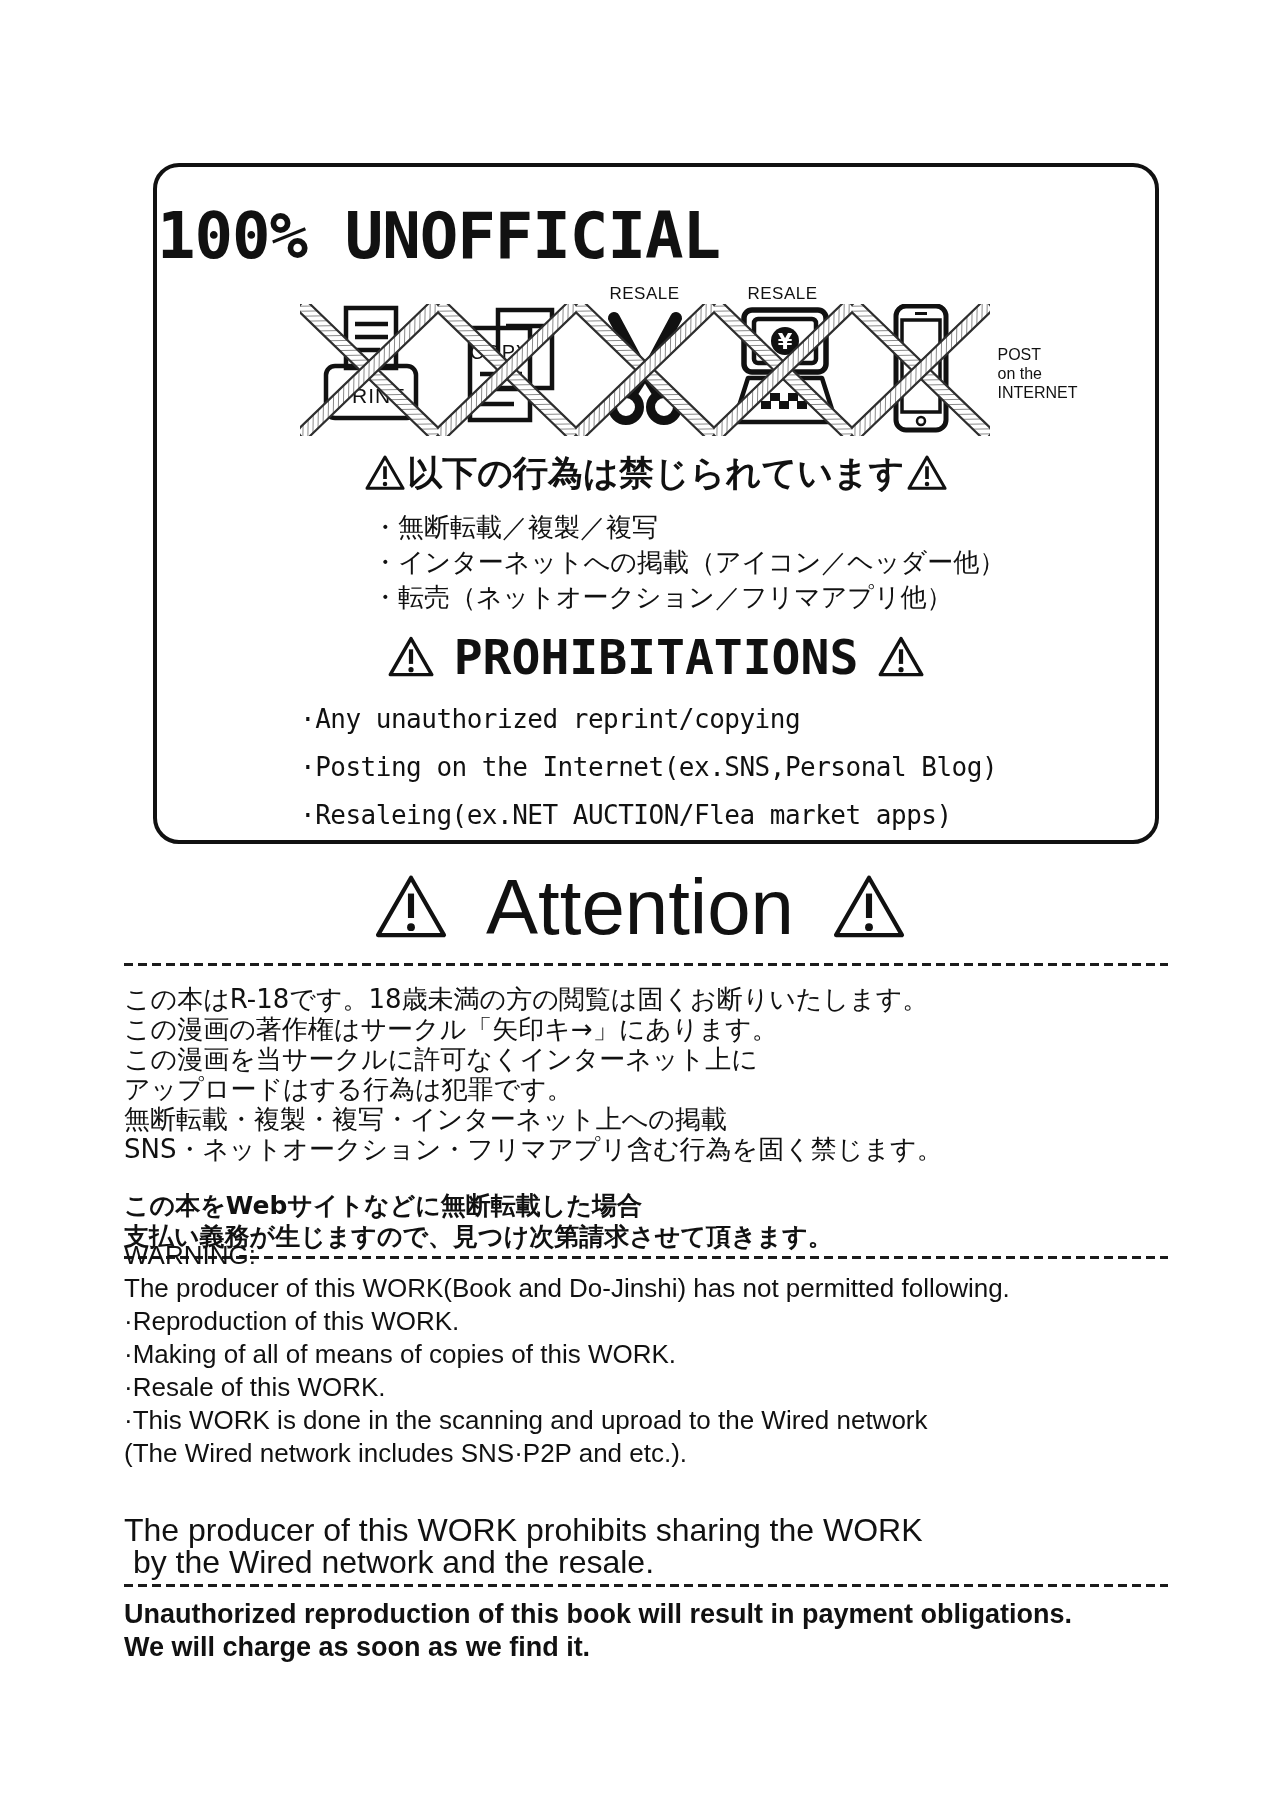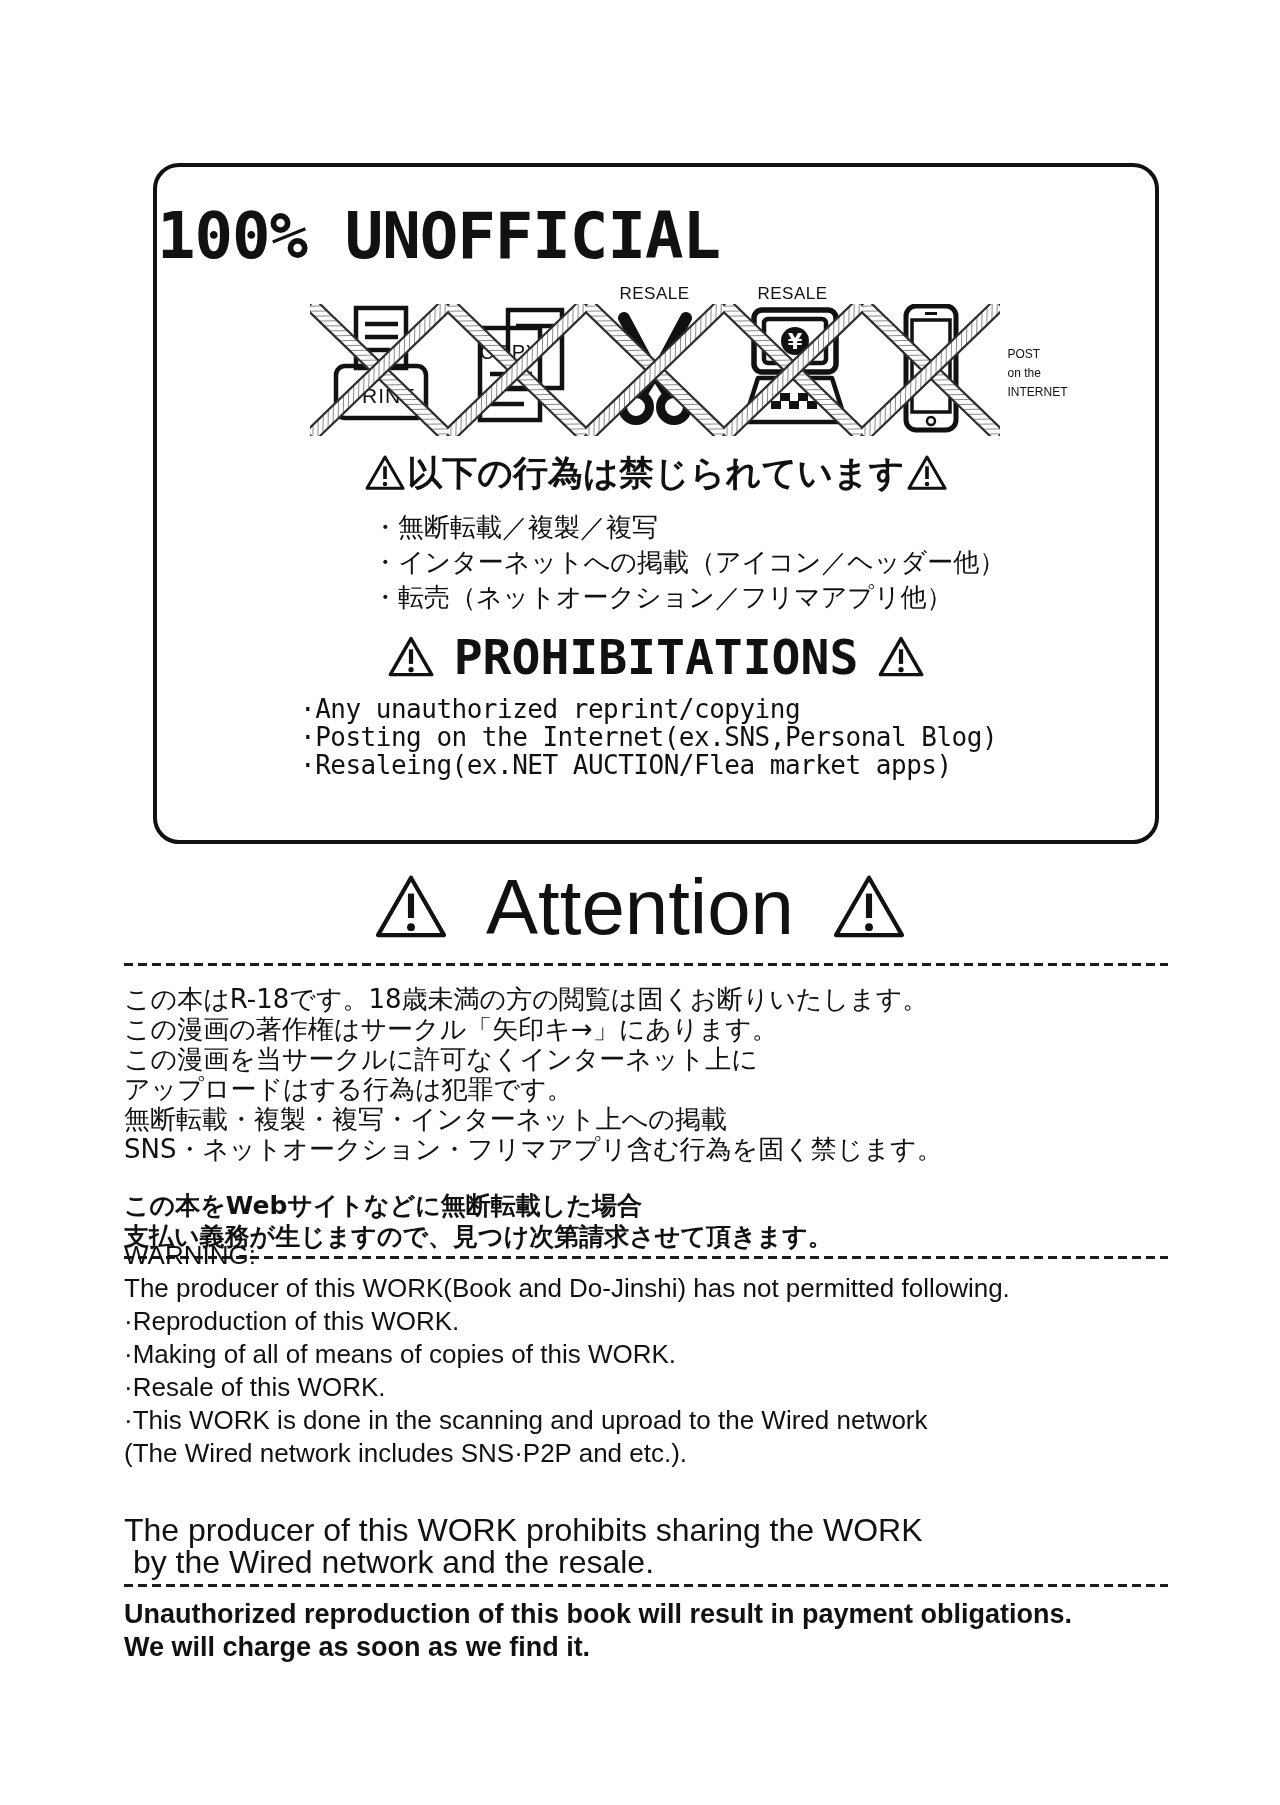--- a/index.html
+++ b/index.html
@@ -30,39 +30,39 @@
   .icon-label {
     position:absolute; top:0; left:0; right:0; text-align:center;
     font-family:"Liberation Sans", sans-serif; font-size:17px; letter-spacing:0.5px;
     white-space:pre;
   }
   .icon-art { display:block; }
   .xbar { fill:url(#hatch); stroke:#2e2e2e; stroke-width:2.2; }
   .ink  { stroke:#111; fill:none; }
   .post-label {
     align-self:center; margin:26px 0 0 8px;
-    font-family:"Liberation Sans", sans-serif; font-size:12px; line-height:19px;
+    font-family:"Liberation Sans", sans-serif; font-size:16px; line-height:19px;
     white-space:pre;
   }
 
   .jp-heading {
     margin-top:16px; display:flex; justify-content:center; align-items:center; gap:2px;
     font-size:35px; font-weight:bold; line-height:42px; white-space:pre;
   }
   .jp-bullets {
     margin:16px 0 0 215px; font-size:26px; line-height:35px; white-space:pre;
   }
   .en-heading {
     margin-top:14px; display:flex; justify-content:center; align-items:center; gap:20px;
     font-family:"DejaVu Sans Mono", monospace; font-size:48px; font-weight:bold;
     line-height:56px; white-space:pre;
   }
   .en-bullets {
     margin:10px 0 0 143px; font-family:"DejaVu Sans Mono", monospace;
-    font-size:26px; line-height:28px; white-space:pre; letter-spacing:-0.5px;
+    font-size:26px; line-height:48px; white-space:pre; letter-spacing:-0.5px;
   }
 
   
   .attention-row {
     position:absolute; top:864px; left:0; width:1280px;
     display:flex; justify-content:center; align-items:center; gap:38px;
   }
   .attention-title {
     font-family:"Liberation Sans", sans-serif; font-size:78px; line-height:86px;
     white-space:pre;

